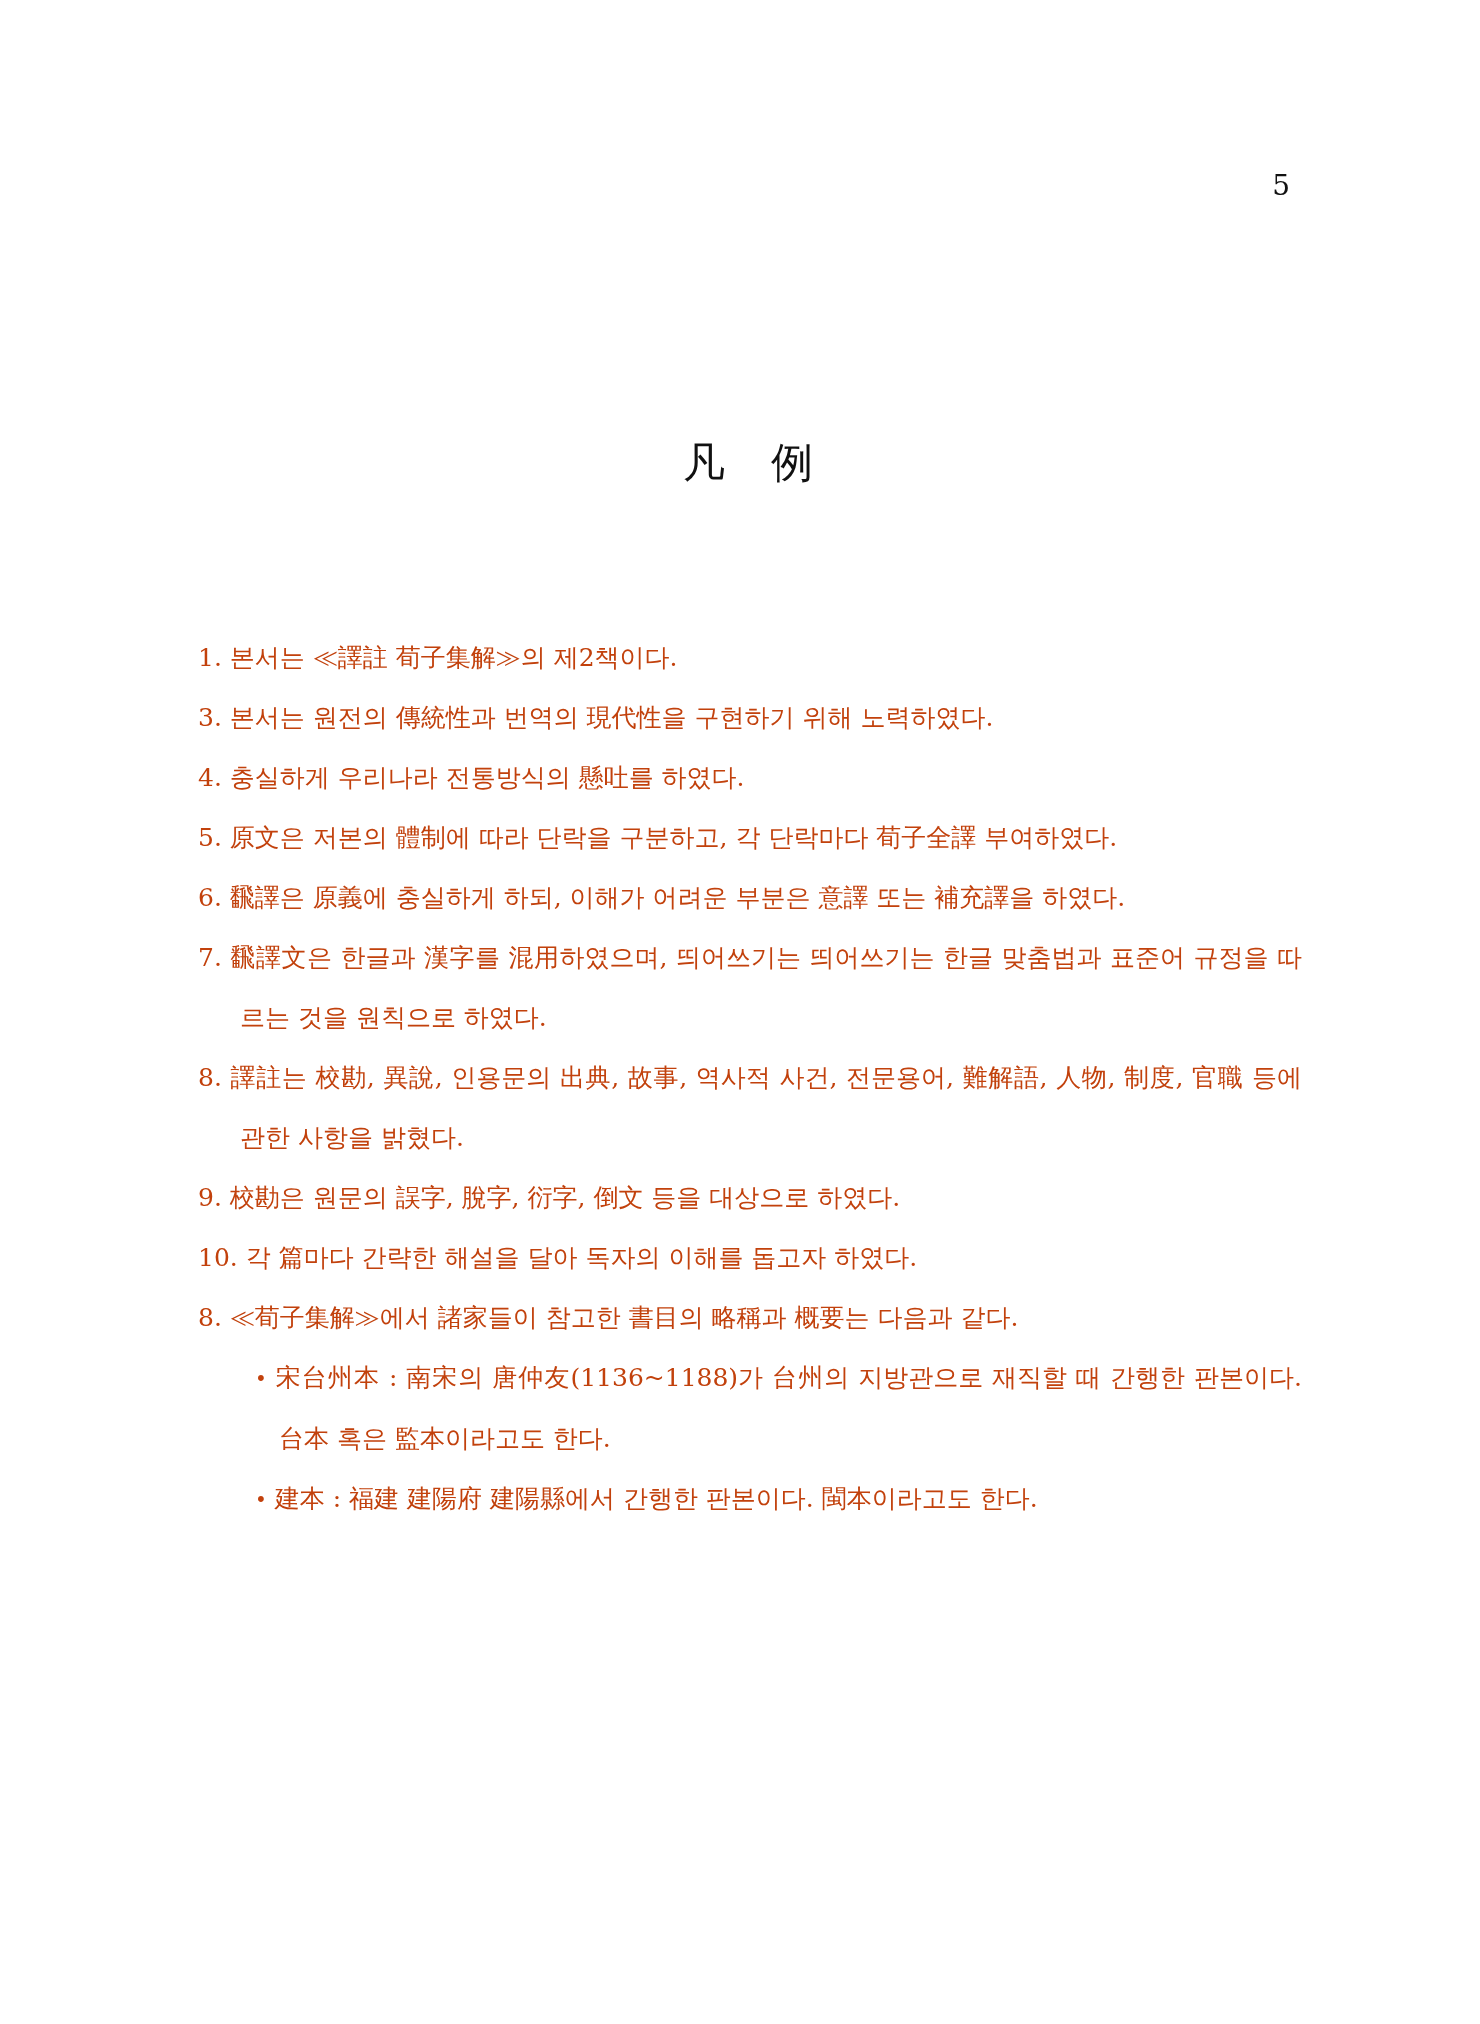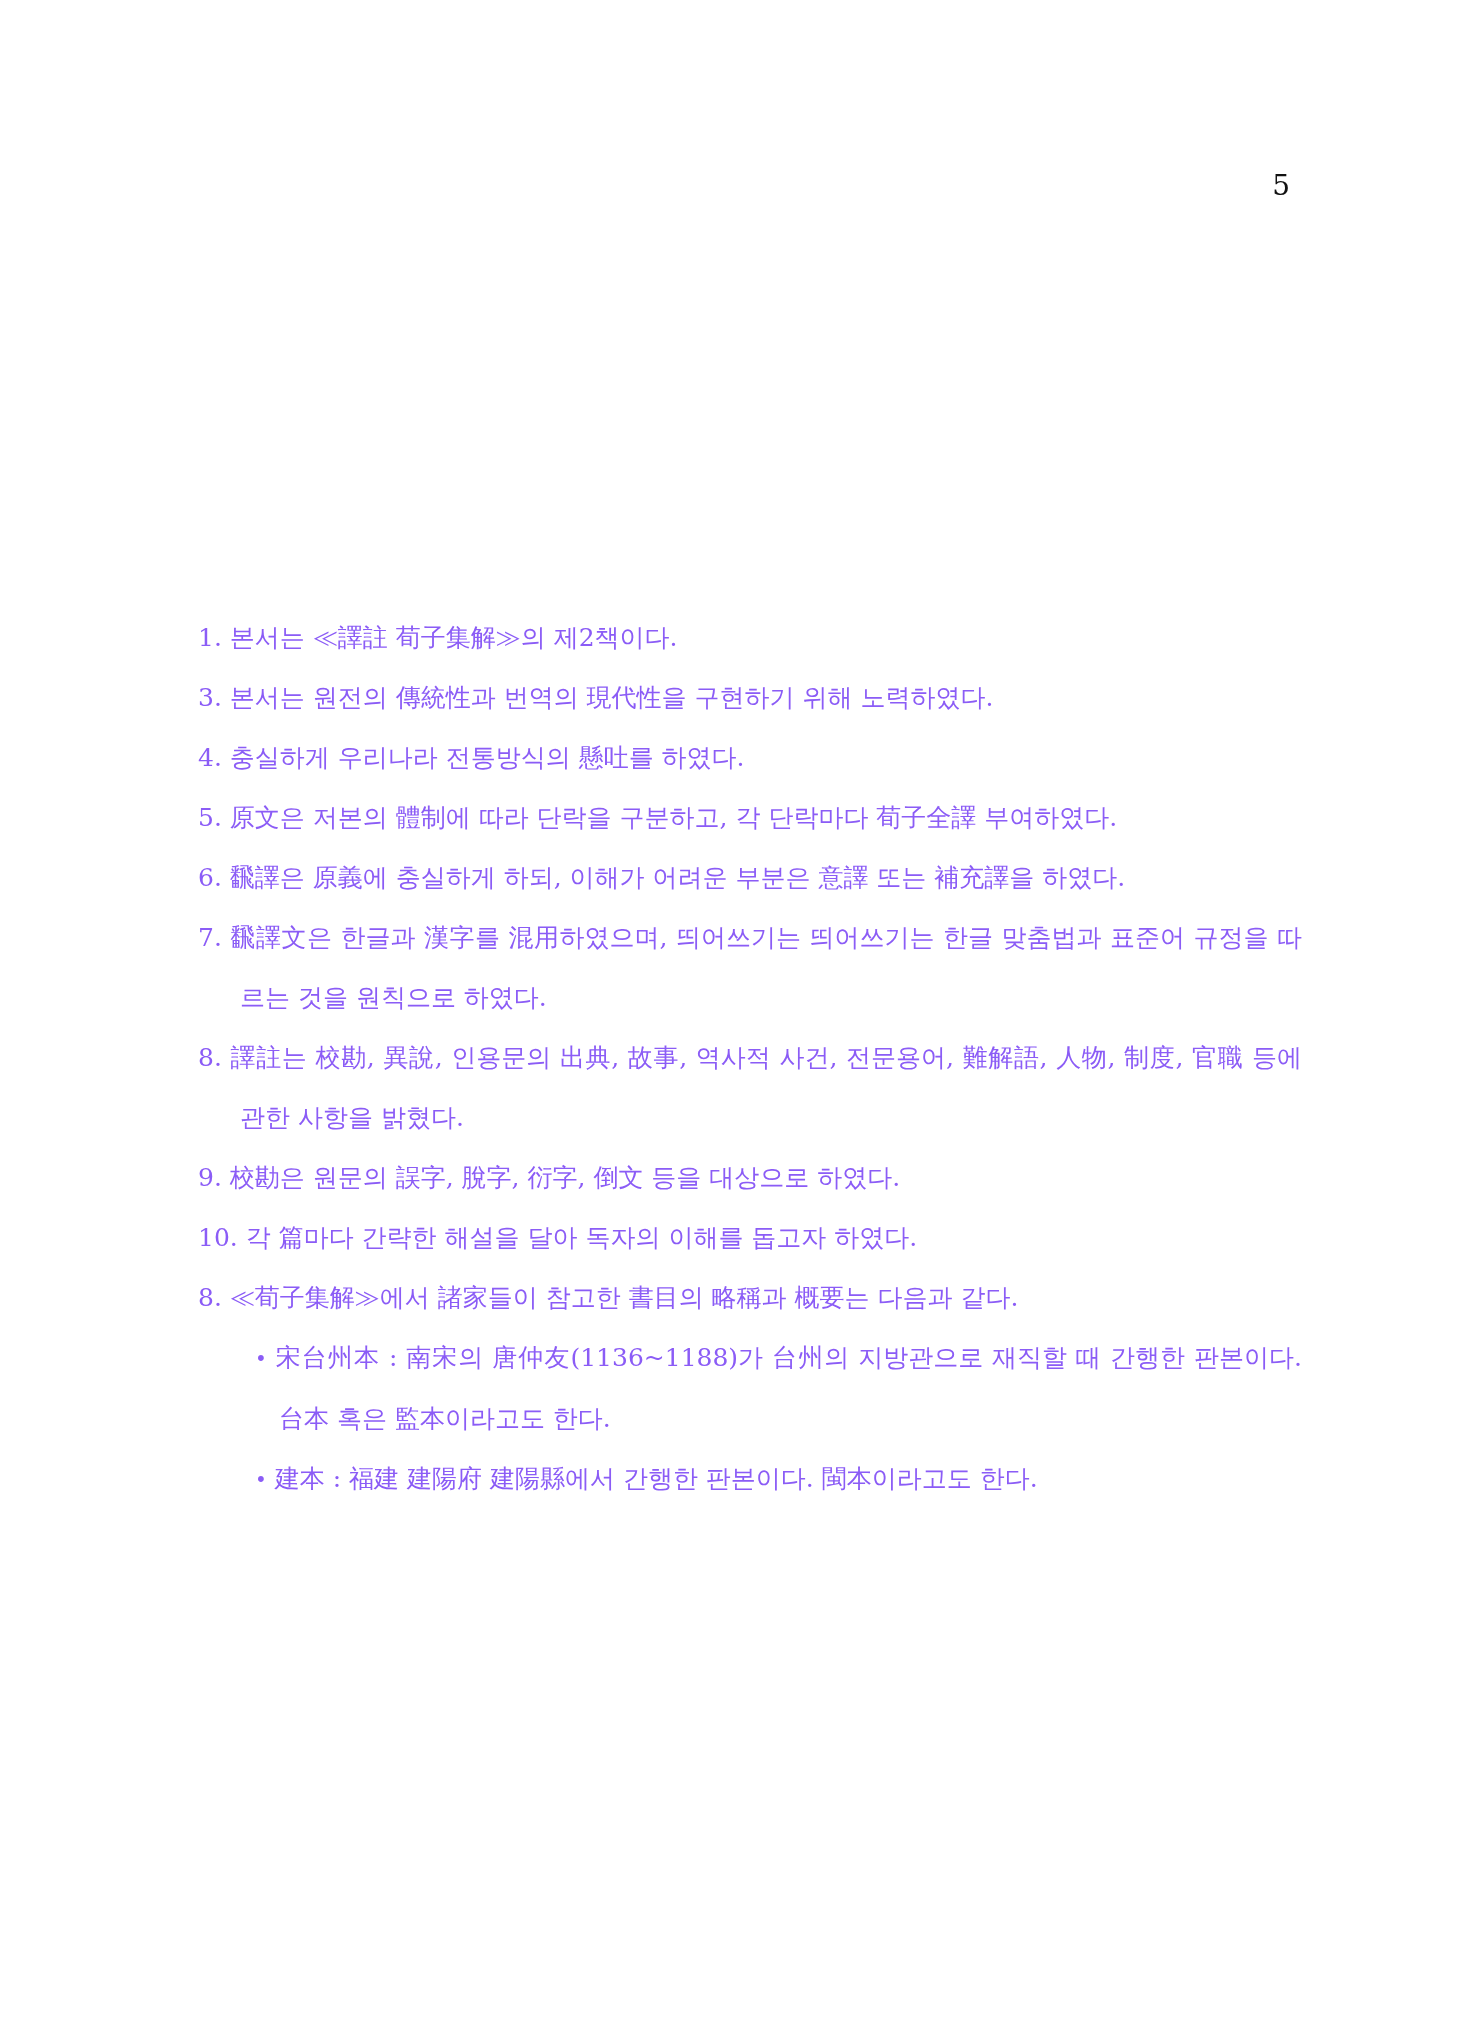--- a/index.html
+++ b/index.html
@@ -30,27 +30,27 @@
     left: 198px;
     width: 1102px;
     text-align: center;
     font-size: 42px;
     line-height: 1;
     letter-spacing: 2px;
     color: #111111;
   }
   .content {
     position: absolute;
-    top: 608px;
+    top: 628px;
     left: 198px;
     width: 1104px;
     font-size: 25px;
     line-height: 60px;
     text-align: justify;
-    color: #8b5cf6;
+    color: #c2410c;
   }
   .item {
     padding-left: 42px;
     text-indent: -42px;
     margin: 0;
   }
   .item .num {
     display: inline;
   }
   .bullet {
@@ -63,20 +63,21 @@
     font-size: 20px;
   }
 </style>
 </head>
 <body>
 
 <div class="page">
 
   <div class="page-number">5</div>
 
+  <div class="doc-title">凡　例</div>
 
   <div class="content">
 
     <div class="item"><span class="num">1.</span> <span>본서는 ≪譯註 荀子集解≫의 제2책이다.</span></div>
 
 
     <div class="item"><span class="num">3.</span> <span>본서는 원전의 傳統性과 번역의 現代性을 구현하기 위해 노력하였다.</span></div>
 
     <div class="item"><span class="num">4.</span> <span>충실하게 우리나라 전통방식의 懸吐를 하였다.</span></div>
 

